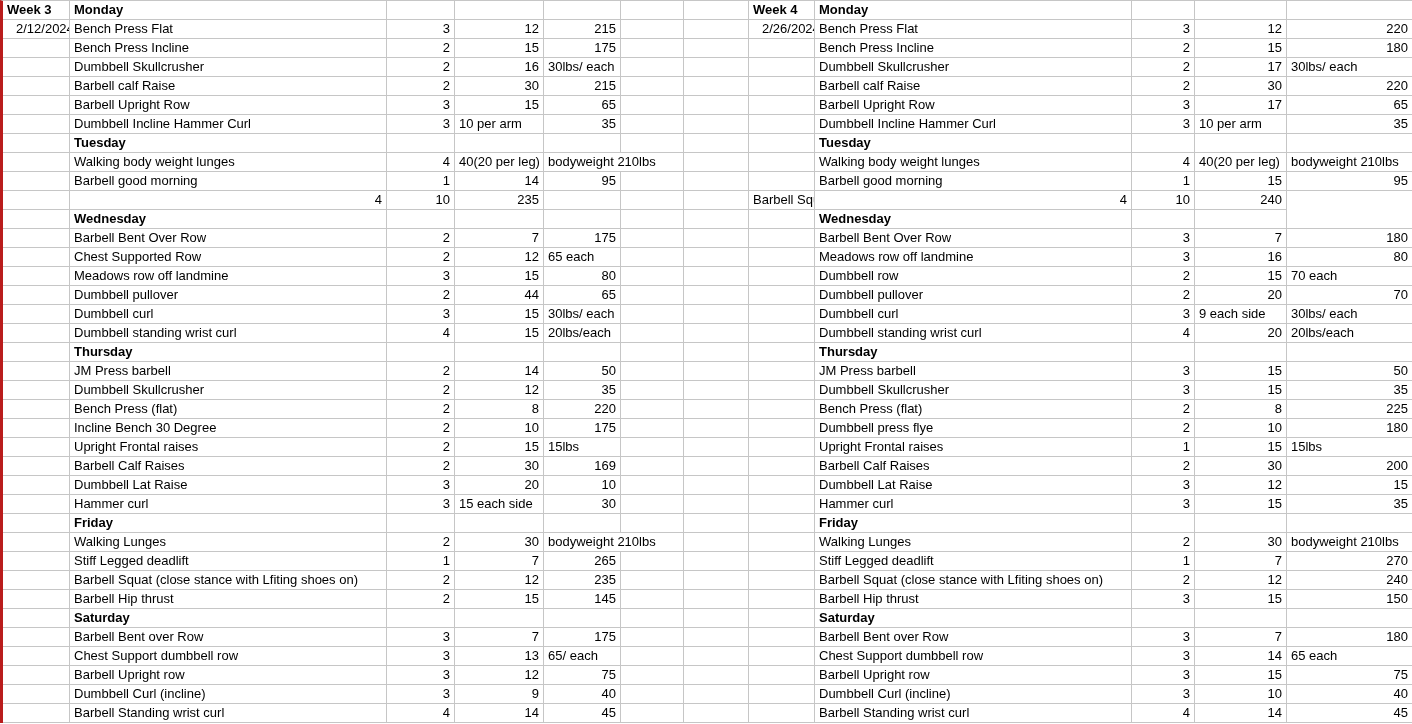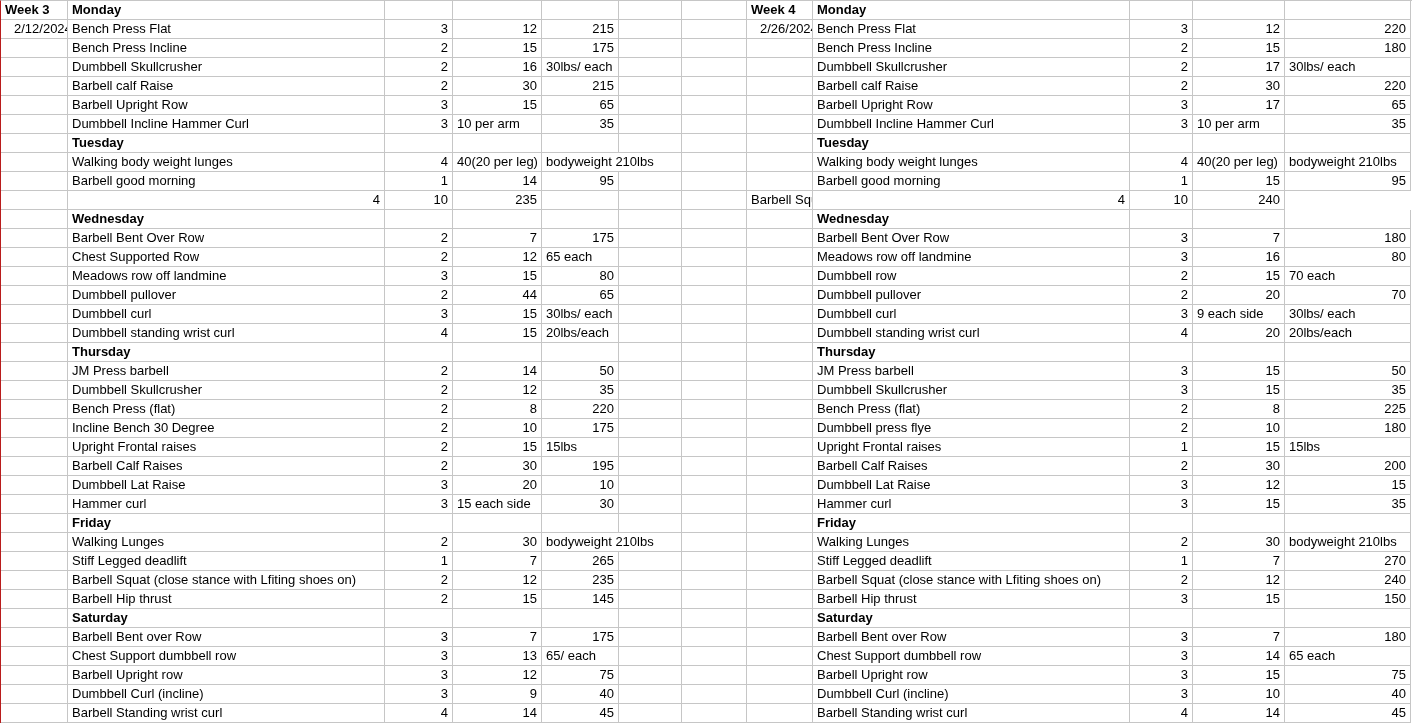--- a/index.html
+++ b/index.html
@@ -5,21 +5,21 @@
   * { box-sizing: border-box; margin: 0; padding: 0; }
   html, body { background: #ffffff; }
   body {
     width: 1412px; height: 724px; overflow: hidden;
     font-family: "Liberation Sans", sans-serif;
     font-size: 13px; color: #000000;
   }
   #sheet {
     width: 1412px;
     border-top: 1px solid #c6c6c6;
-    border-left: 1px solid #b91c1c;
+    border-left: 3px solid #b91c1c;
   }
   .r {
     display: grid;
     grid-template-columns: 67px 317px 68px 89px 77px 63px 65px 66px 317px 63px 92px 126px;
     height: 19px;
   }
   .c {
     border-right: 1px solid #c6c6c6;
     border-bottom: 1px solid #c6c6c6;
     line-height: 18px;
@@ -368,21 +368,21 @@
       <div class="c txt">Upright Frontal raises</div>
       <div class="c num">1</div>
       <div class="c num">15</div>
       <div class="c txt">15lbs</div>
     </div>
     <div class="r">
       <div class="c"></div>
       <div class="c txt">Barbell Calf Raises</div>
       <div class="c num">2</div>
       <div class="c num">30</div>
-      <div class="c num">195</div>
+      <div class="c num">169</div>
       <div class="c"></div>
       <div class="c"></div>
       <div class="c"></div>
       <div class="c txt">Barbell Calf Raises</div>
       <div class="c num">2</div>
       <div class="c num">30</div>
       <div class="c num">200</div>
     </div>
     <div class="r">
       <div class="c"></div>

